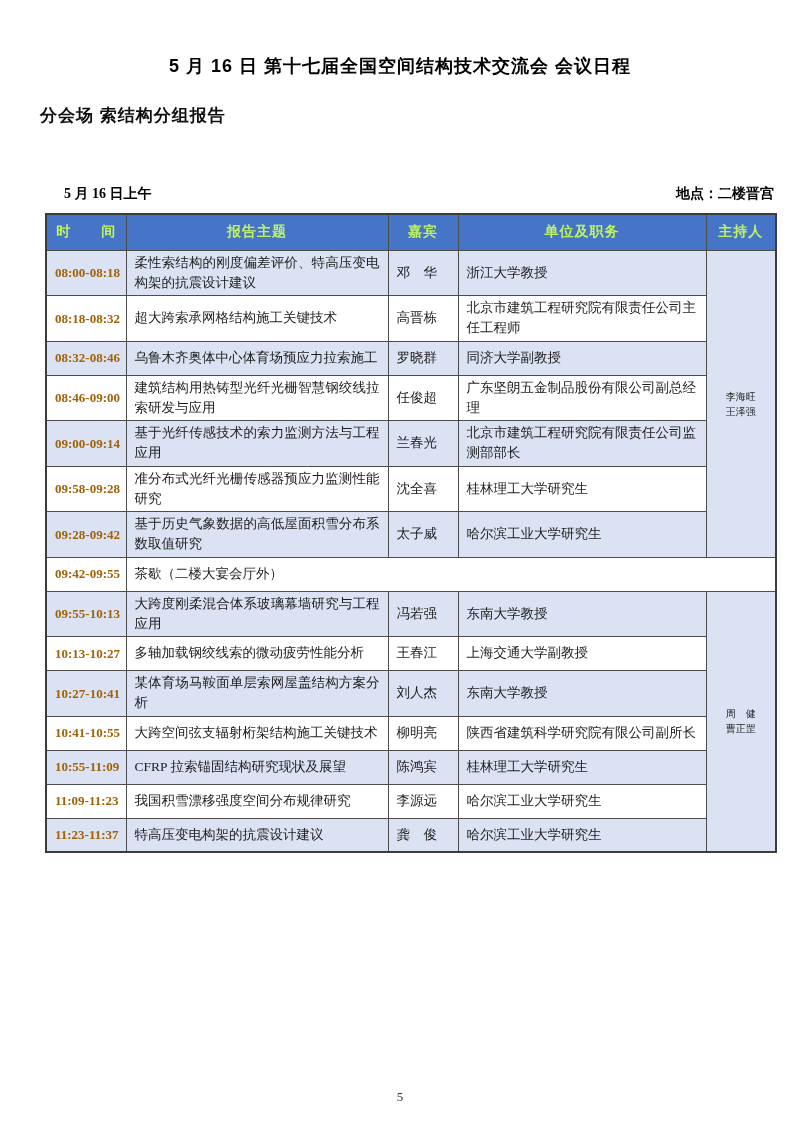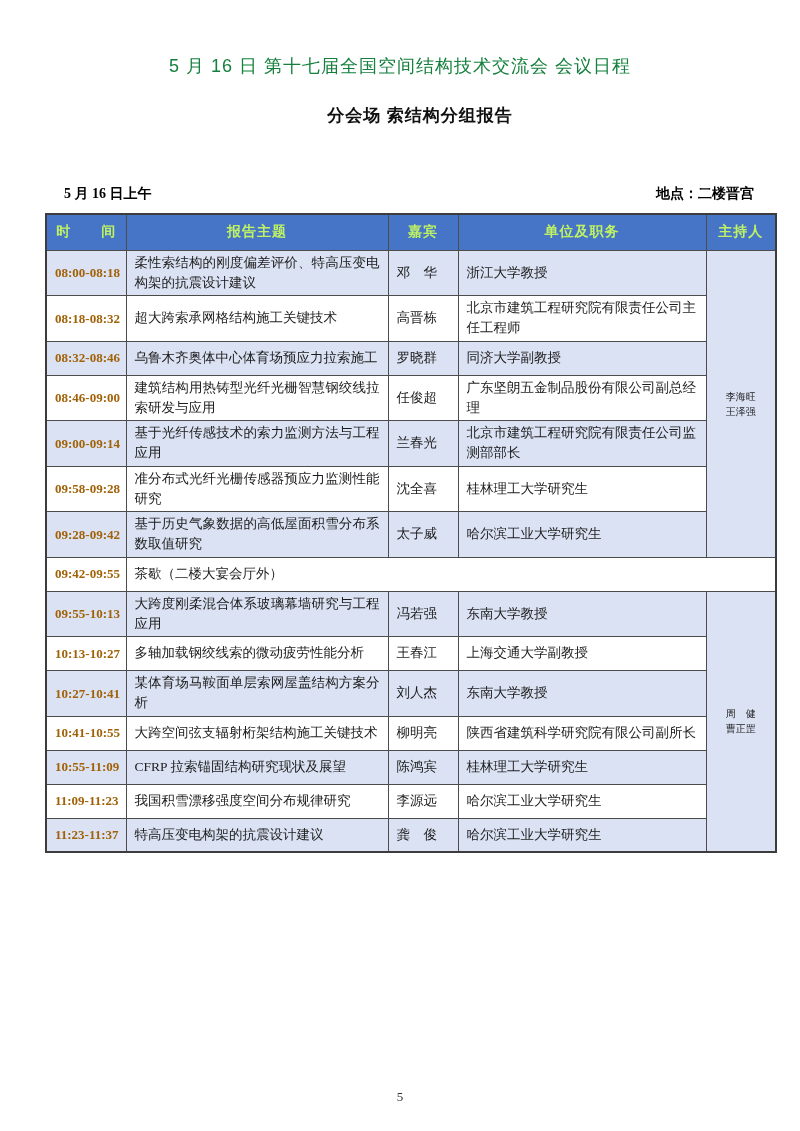--- a/index.html
+++ b/index.html
@@ -11,39 +11,39 @@
     margin: 0 auto;
     background: #ffffff;
     font-family: "Liberation Serif", serif;
     color: #1c1c1c;
     overflow: hidden;
   }
   .doc-title {
     padding-top: 54px;
     text-align: center;
     font-family: "Liberation Sans", sans-serif;
-    font-weight: normal;
+    font-weight: bold;
     font-size: 18px;
     letter-spacing: 1px;
-    color: #15803d;
+    color: #000000;
   }
   .doc-subtitle {
     margin-top: 26px;
-    text-align: center;
+    text-align: left;
     font-family: "Liberation Sans", sans-serif;
     font-weight: bold;
     font-size: 17px;
     letter-spacing: 1px;
     color: #0f0f0f;
     margin-left: 40px;
   }
   .meta-row {
     display: flex;
     justify-content: space-between;
-    margin: 58px 46px 0 64px;
+    margin: 58px 26px 0 64px;
     font-weight: bold;
     font-size: 14px;
     color: #000;
   }
   table.schedule {
     border-collapse: collapse;
     table-layout: fixed;
     width: 730px;
     margin: 10px 0 0 45px;
     font-size: 13.5px;

